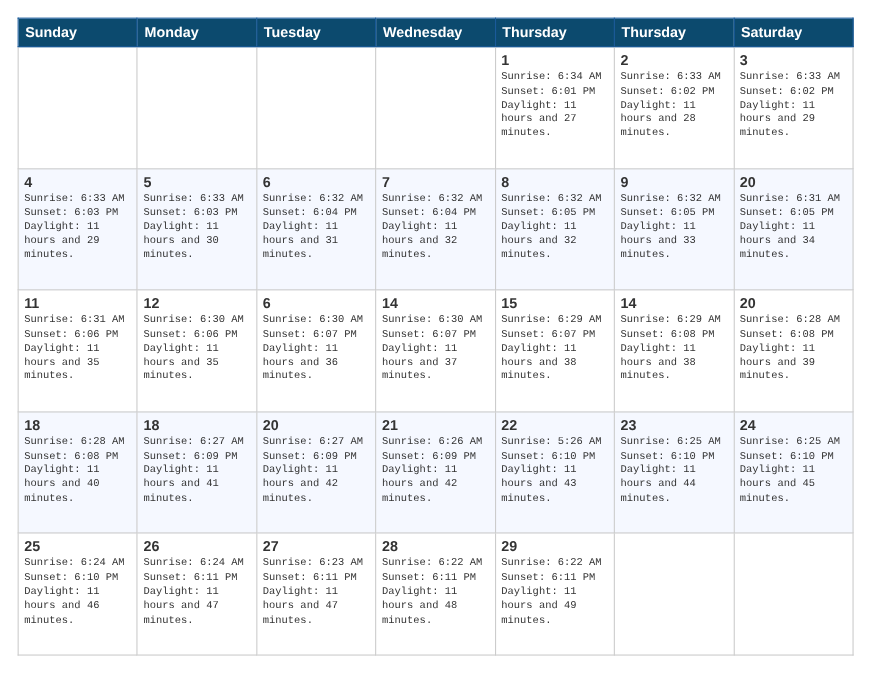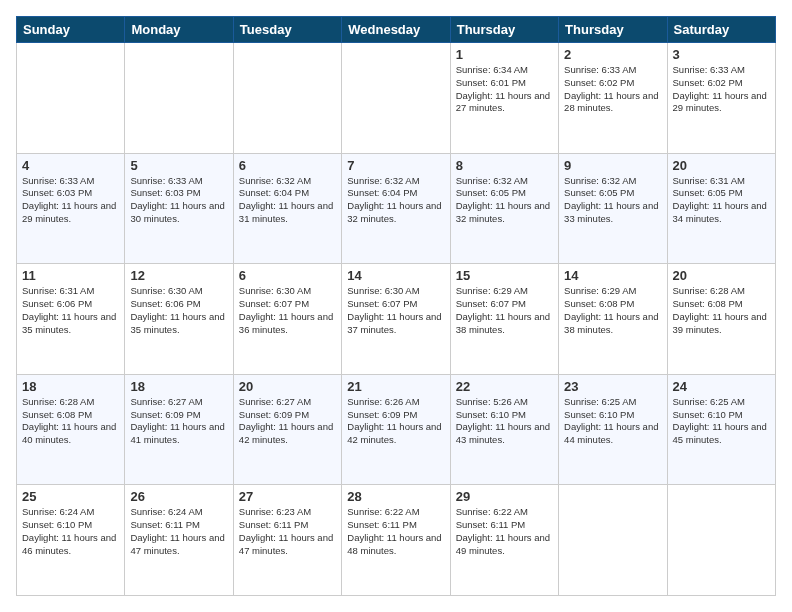--- a/index.html
+++ b/index.html
@@ -81,20 +81,21 @@
       font-size: 13px;
       font-weight: bold;
       color: #333;
       display: block;
       margin-bottom: 2px;
     }
     .day-info {
       font-size: 9.5px;
       color: #333;
       line-height: 1.35;
+      font-family: Liberation Mono, monospace;
     }
     .empty-cell {
       background: #f9f9f9;
     }
     tr:nth-child(even) td {
       background: #f5f8ff;
     }
     tr:nth-child(odd) td {
       background: #fff;
     }

